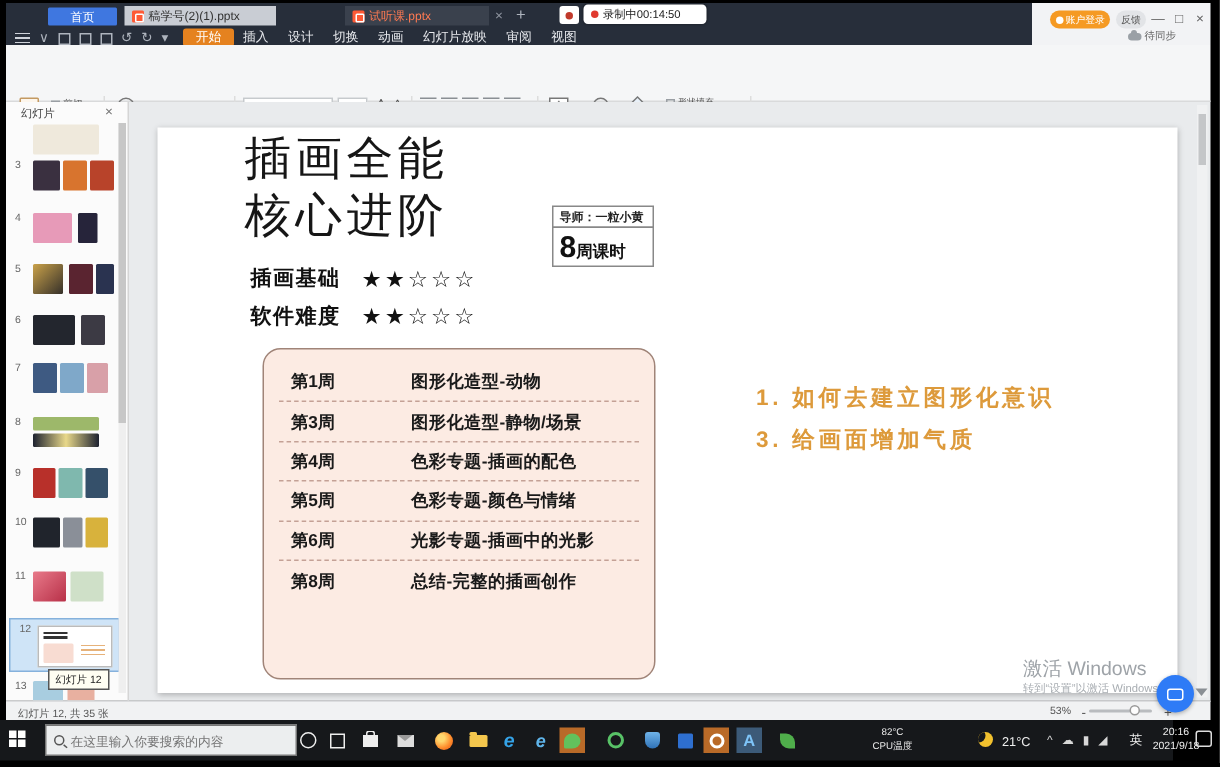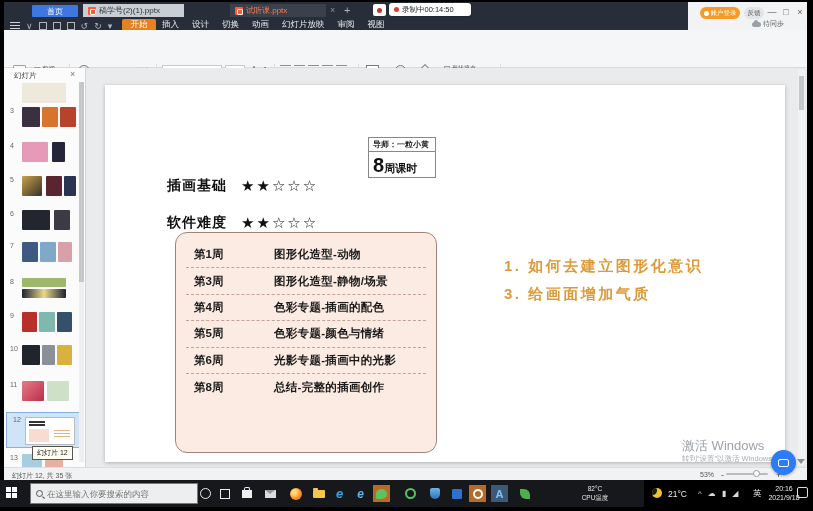--- a/index.html
+++ b/index.html
@@ -95,21 +95,21 @@
 .wm1{left:577px;top:352px;font-size:13px;color:#9ea3a8}
 .wm2{left:577px;top:369px;font-size:7.5px;color:#a8adb2}
 .chat-bubble{left:771px;top:450px;width:25px;height:25px;background:#2e7bf6;border-radius:50%;z-index:8;display:flex;align-items:center;justify-content:center;box-shadow:0 1px 3px rgba(0,0,0,.3)}
 .chat-bubble i{width:11px;height:8px;border:1.5px solid #fff;border-radius:2px}
 .next-arrow{left:797px;top:459px;width:0;height:0;border-left:4px solid transparent;border-right:4px solid transparent;border-top:5px solid #8a8f94;z-index:8}
 
 .statusbar{left:4px;top:467px;width:803px;height:13px;background:#f1f2f3;border-top:1px solid #dcdddf;font-size:7px;color:#555}
 .zoom-track{left:726px;top:473px;width:42px;height:2px;background:#b9bcbf;border-radius:1px}
 .zoom-knob{left:753px;top:470px;width:7px;height:7px;background:#fdfdfd;border:1px solid #999;border-radius:50%}
 
-.taskbar{left:0;top:480px;width:644px;height:27px;background:#16181b}
+.taskbar{left:0;top:480px;width:782px;height:27px;background:#16181b}
 .start{left:6px;top:487px;display:grid;grid-template-columns:5px 5px;grid-gap:1px}
 .start i{width:5px;height:5px;background:#fff}
 .tsearch{left:30px;top:483px;width:168px;height:21px;background:#eceeef;border:1px solid #777;display:flex;align-items:center;gap:4px;padding:0 5px}
 .tsearch input{border:0;background:transparent;outline:none;font-size:8.5px;color:#333;width:145px;font-family:inherit}
 .smag{width:7px;height:7px;border:1.3px solid #555;border-radius:50%;position:relative;flex:0 0 auto}
 .smag:after{content:"";position:absolute;left:5px;top:6px;width:3px;height:1.3px;background:#555;transform:rotate(40deg)}
 .tk{position:absolute;top:485px;width:17px;height:17px;display:flex;align-items:center;justify-content:center}
 .tk-hl{background:#b96a28}
 .tk-hl2{background:#3c5a78}
 .circ{width:11px;height:11px;border:1.5px solid #eee;border-radius:50%}
@@ -359,30 +359,34 @@
       <span class="th" style="left:41px;width:18px;background:#e8b0a0"></span>
     </div>
 
     <div class="abs tooltip">幻灯片 12</div>
     <div class="abs sb-scroll"></div>
     <div class="abs sb-thumb"></div>
   </div>
 
   <div class="abs canvas"></div>
   <div class="abs slide">
+    <div class="abs slide-title">
+      <div>插画全能</div>
+      <div>核心进阶</div>
+    </div>
     <div class="abs tutor-box">导师：一粒小黄</div>
     <div class="abs dur-box">
       <span class="dur-num">8</span>
       <span class="dur-unit">周课时</span>
     </div>
     <div class="abs rate-row" style="top:92px">
       <span class="rate-label">插画基础</span>
       <span class="rate-stars">★★☆☆☆</span>
     </div>
-    <div class="abs rate-row" style="top:129px">
+    <div class="abs rate-row" style="top:117px">
       <span class="rate-label">软件难度</span>
       <span class="rate-stars">★★☆☆☆</span>
     </div>
 
     <div class="abs sched">
       <div class="srow dash">
           <span class="sweek">第1周</span>
           <span class="stopic">图形化造型-动物</span>
         </div>
       <div class="srow dash">

